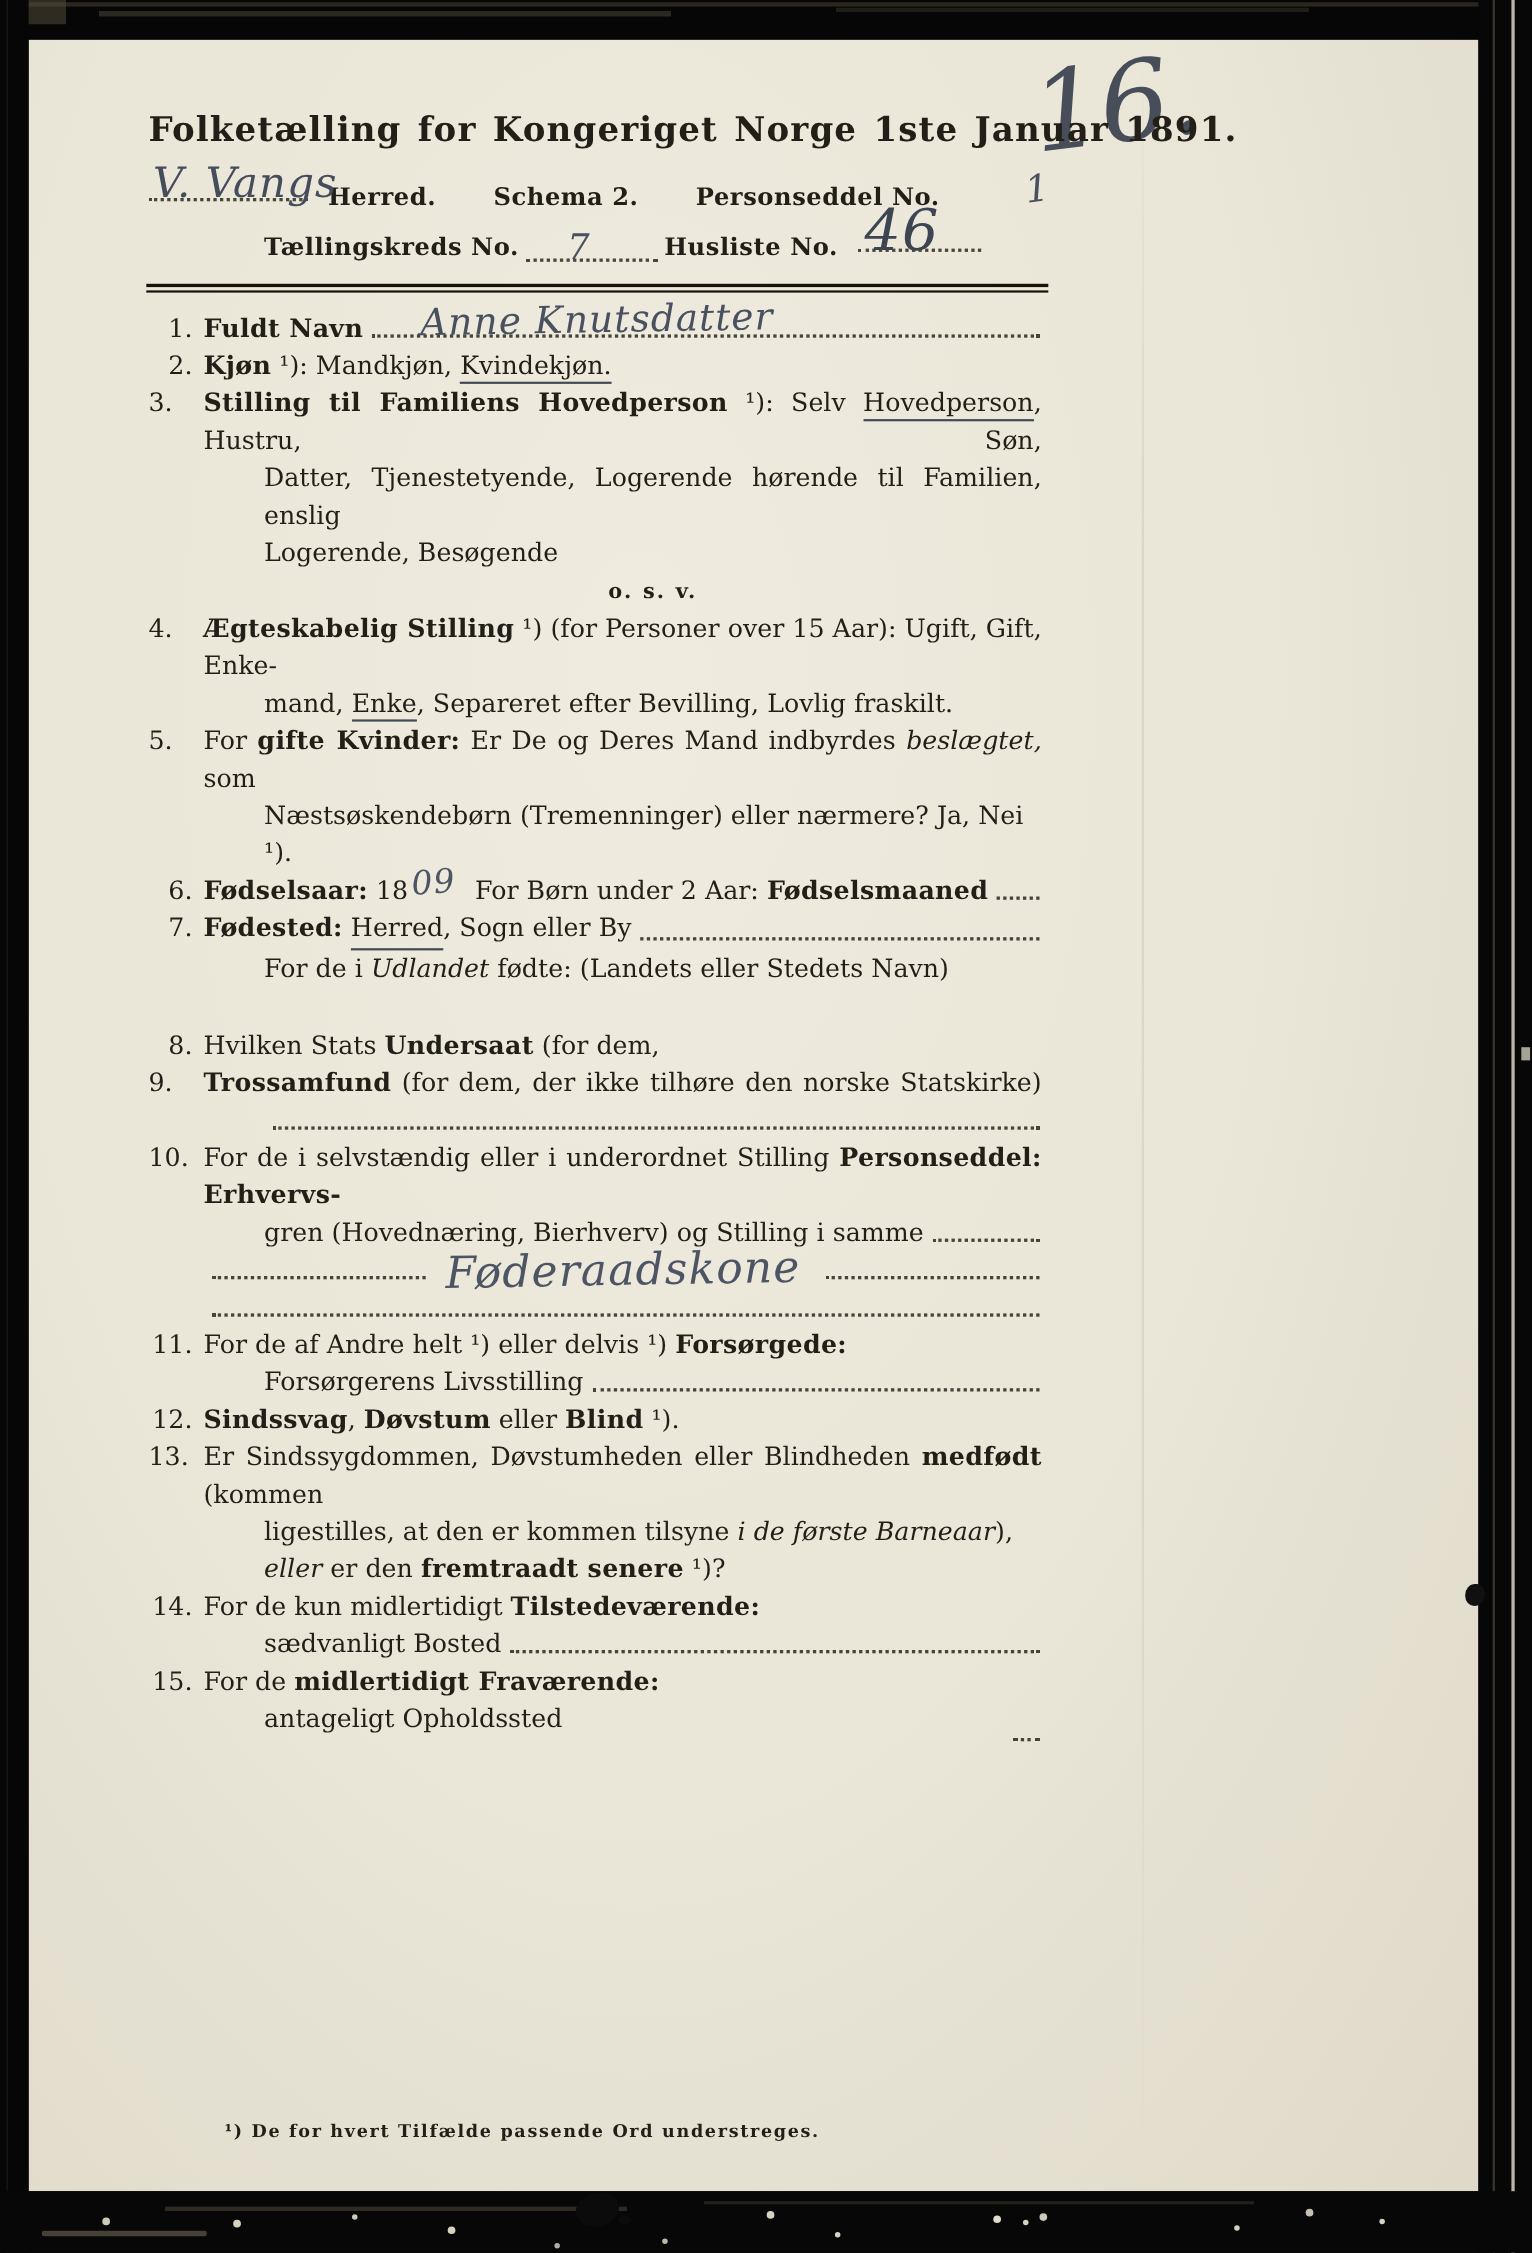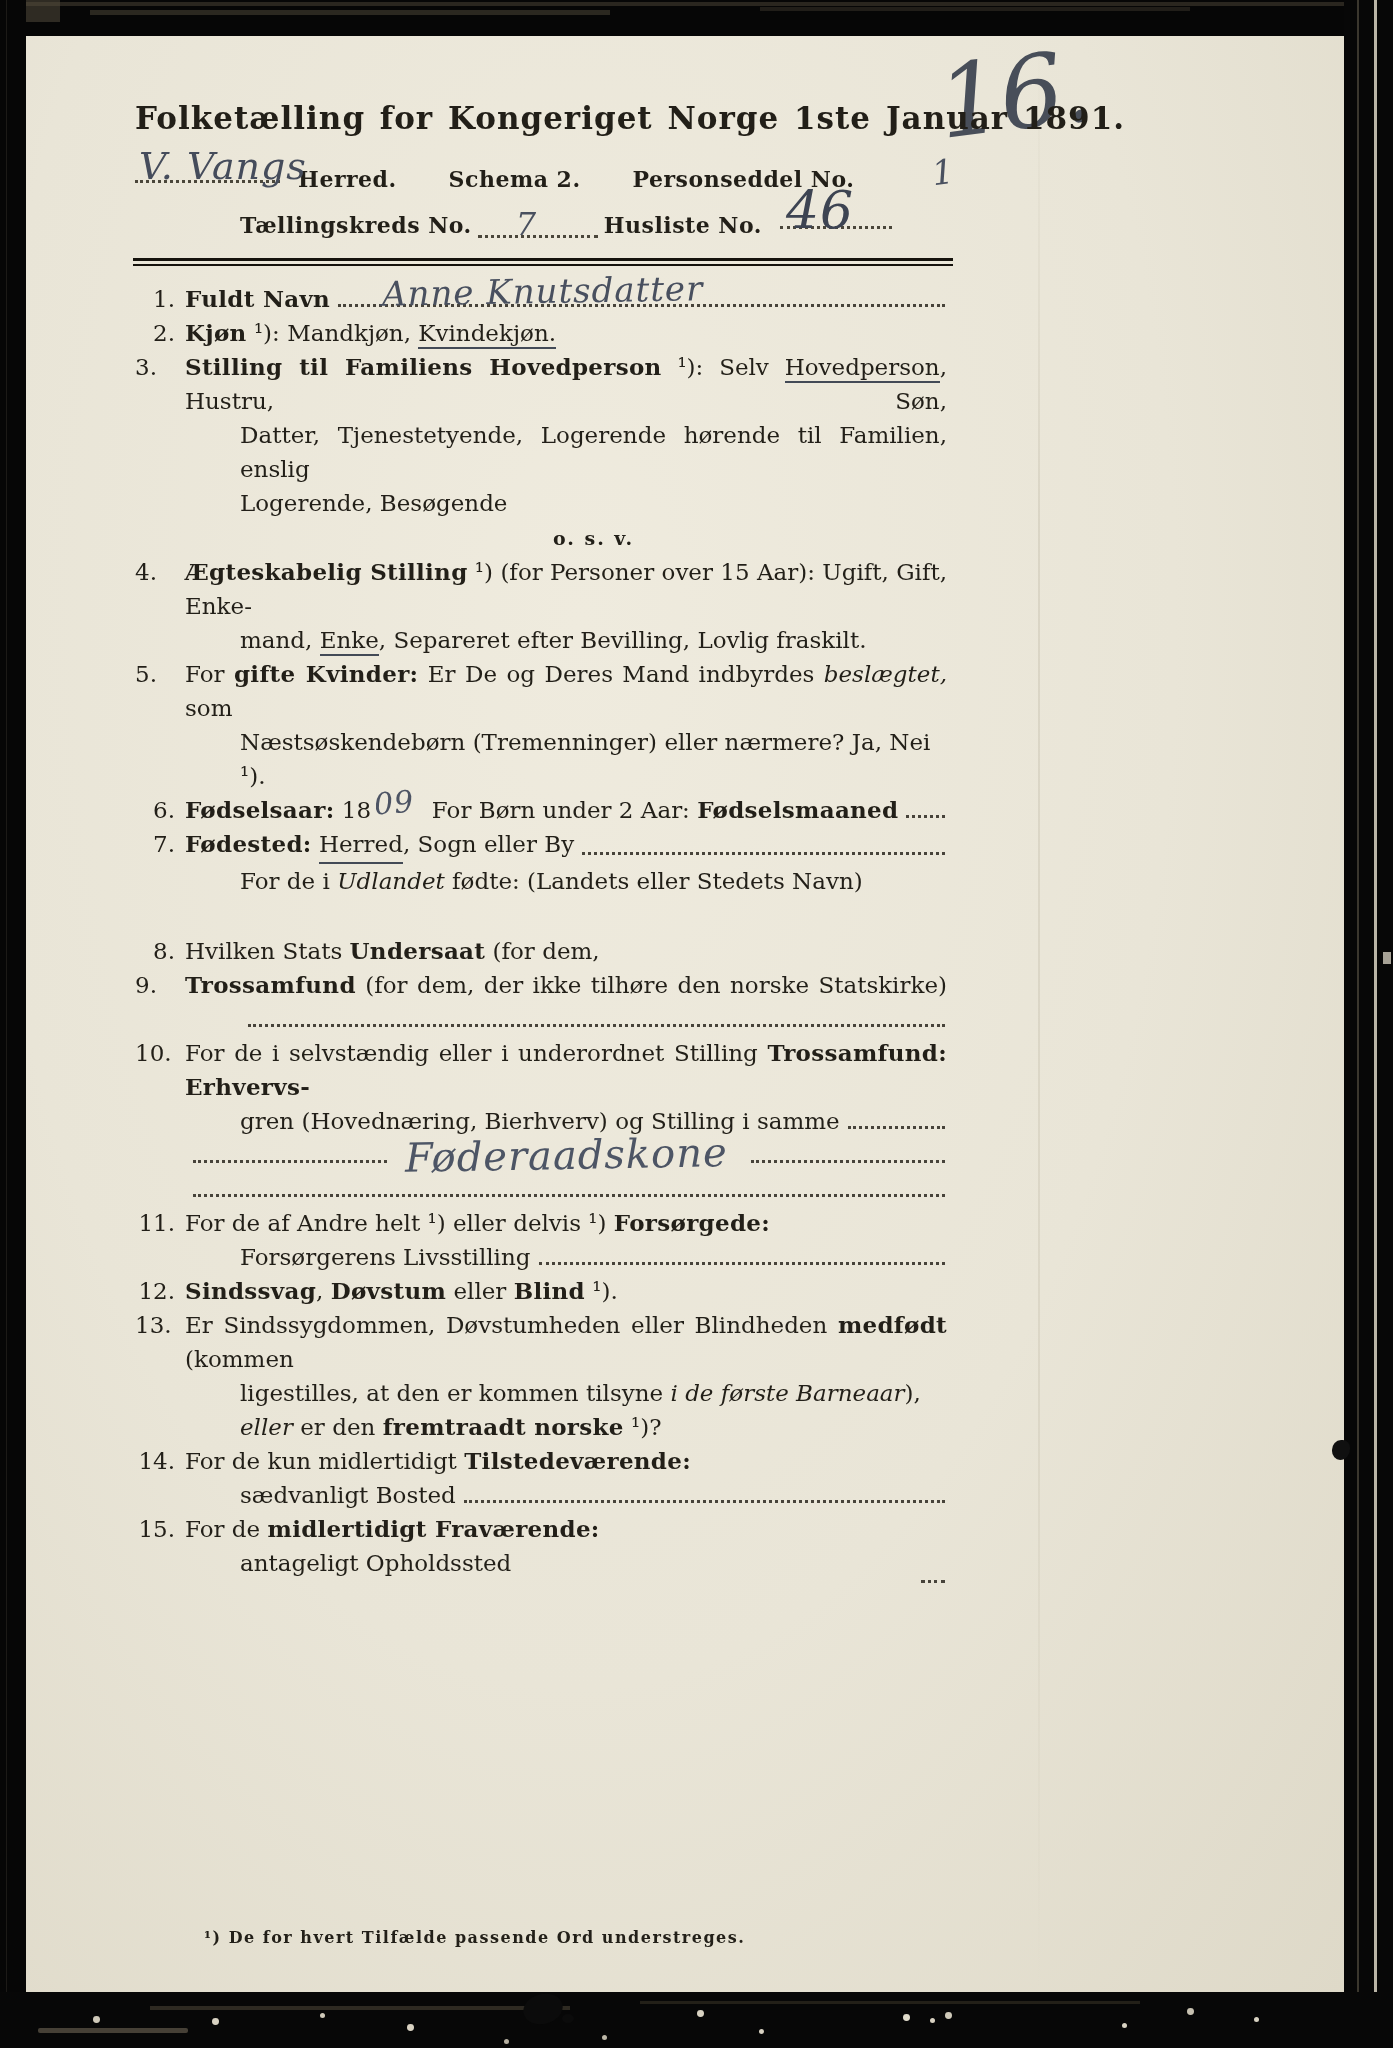--- a/index.html
+++ b/index.html
@@ -154,21 +154,21 @@
           <span class="seg seg">, Sogn eller By</span>
           <span class="leader dot"></span>
         </div>
         <div class="line" style="padding-left: 105px;"><span class="num"></span><span class="seg">For de i </span><span class="seg i">Udlandet</span><span class="seg"> fødte: (Landets eller Stedets Navn)</span></div>
         <div class="line" style="padding-left: 50px; margin-top: 36px;"><span class="num">8.</span><span class="seg">Hvilken Stats </span><span class="seg b">Undersaat</span><span class="seg"> (for dem,</span></div>
         <div class="line just" style="padding-left: 50px;"><span class="num">9.</span><span class="seg b">Trossamfund</span><span class="seg"> (for dem, der ikke tilhøre den norske Statskirke)</span></div>
         <div class="line flex" style="padding-left: 105px;">
           <span class="num"></span>
           <span class="leader dot"></span>
         </div>
-        <div class="line just" style="padding-left: 50px;"><span class="num">10.</span><span class="seg">For de i selvstændig eller i underordnet Stilling </span><span class="seg b">Trossamfund:</span><span class="seg"> </span><span class="seg b">Erhvervs-</span></div>
+        <div class="line just" style="padding-left: 50px;"><span class="num">10.</span><span class="seg">For de i selvstændig eller i underordnet Stilling </span><span class="seg b">Personseddel:</span><span class="seg"> </span><span class="seg b">Erhvervs-</span></div>
         <div class="line flex" style="padding-left: 105px;">
           <span class="num"></span>
           <span class="seg">gren (Hovednæring, Bierhverv) og Stilling i samme</span>
           <span class="leader dot"></span>
         </div>
         <div class="line flex" style="padding-left: 50px;">
           <span class="num"></span>
           <span class="leader dot"></span>
           <span class="hw occupation">Føderaadskone</span>
           <span class="leader dot"></span>
@@ -179,21 +179,21 @@
         </div>
         <div class="line" style="padding-left: 50px;"><span class="num">11.</span><span class="seg">For de af Andre helt ¹) eller delvis ¹) </span><span class="seg b">Forsørgede:</span></div>
         <div class="line flex" style="padding-left: 105px;">
           <span class="num"></span>
           <span class="seg">Forsørgerens Livsstilling</span>
           <span class="leader dot"></span>
         </div>
         <div class="line" style="padding-left: 50px;"><span class="num">12.</span><span class="seg b">Sindssvag</span><span class="seg">, </span><span class="seg b">Døvstum</span><span class="seg"> eller </span><span class="seg b">Blind</span><span class="seg"> ¹).</span></div>
         <div class="line just" style="padding-left: 50px;"><span class="num">13.</span><span class="seg">Er Sindssygdommen, Døvstumheden eller Blindheden </span><span class="seg b">medfødt</span><span class="seg"> (kommen</span></div>
         <div class="line" style="padding-left: 105px;"><span class="num"></span><span class="seg">ligestilles, at den er kommen tilsyne </span><span class="seg i">i de første Barneaar</span><span class="seg">),</span></div>
-        <div class="line" style="padding-left: 105px;"><span class="num"></span><span class="seg i">eller</span><span class="seg"> er den </span><span class="seg b">fremtraadt norske</span><span class="seg"> ¹)?</span></div>
+        <div class="line" style="padding-left: 105px;"><span class="num"></span><span class="seg i">eller</span><span class="seg"> er den </span><span class="seg b">fremtraadt senere</span><span class="seg"> ¹)?</span></div>
         <div class="line" style="padding-left: 50px;"><span class="num">14.</span><span class="seg">For de kun midlertidigt </span><span class="seg b">Tilstedeværende:</span></div>
         <div class="line flex" style="padding-left: 105px;">
           <span class="num"></span>
           <span class="seg">sædvanligt Bosted</span>
           <span class="leader dot"></span>
         </div>
         <div class="line" style="padding-left: 50px;"><span class="num">15.</span><span class="seg">For de </span><span class="seg b">midlertidigt Fraværende:</span></div>
         <div class="line flex" style="padding-left: 105px; flex-direction: column;">
           <span class="num"></span>
           <span class="seg">antageligt Opholdssted</span>

